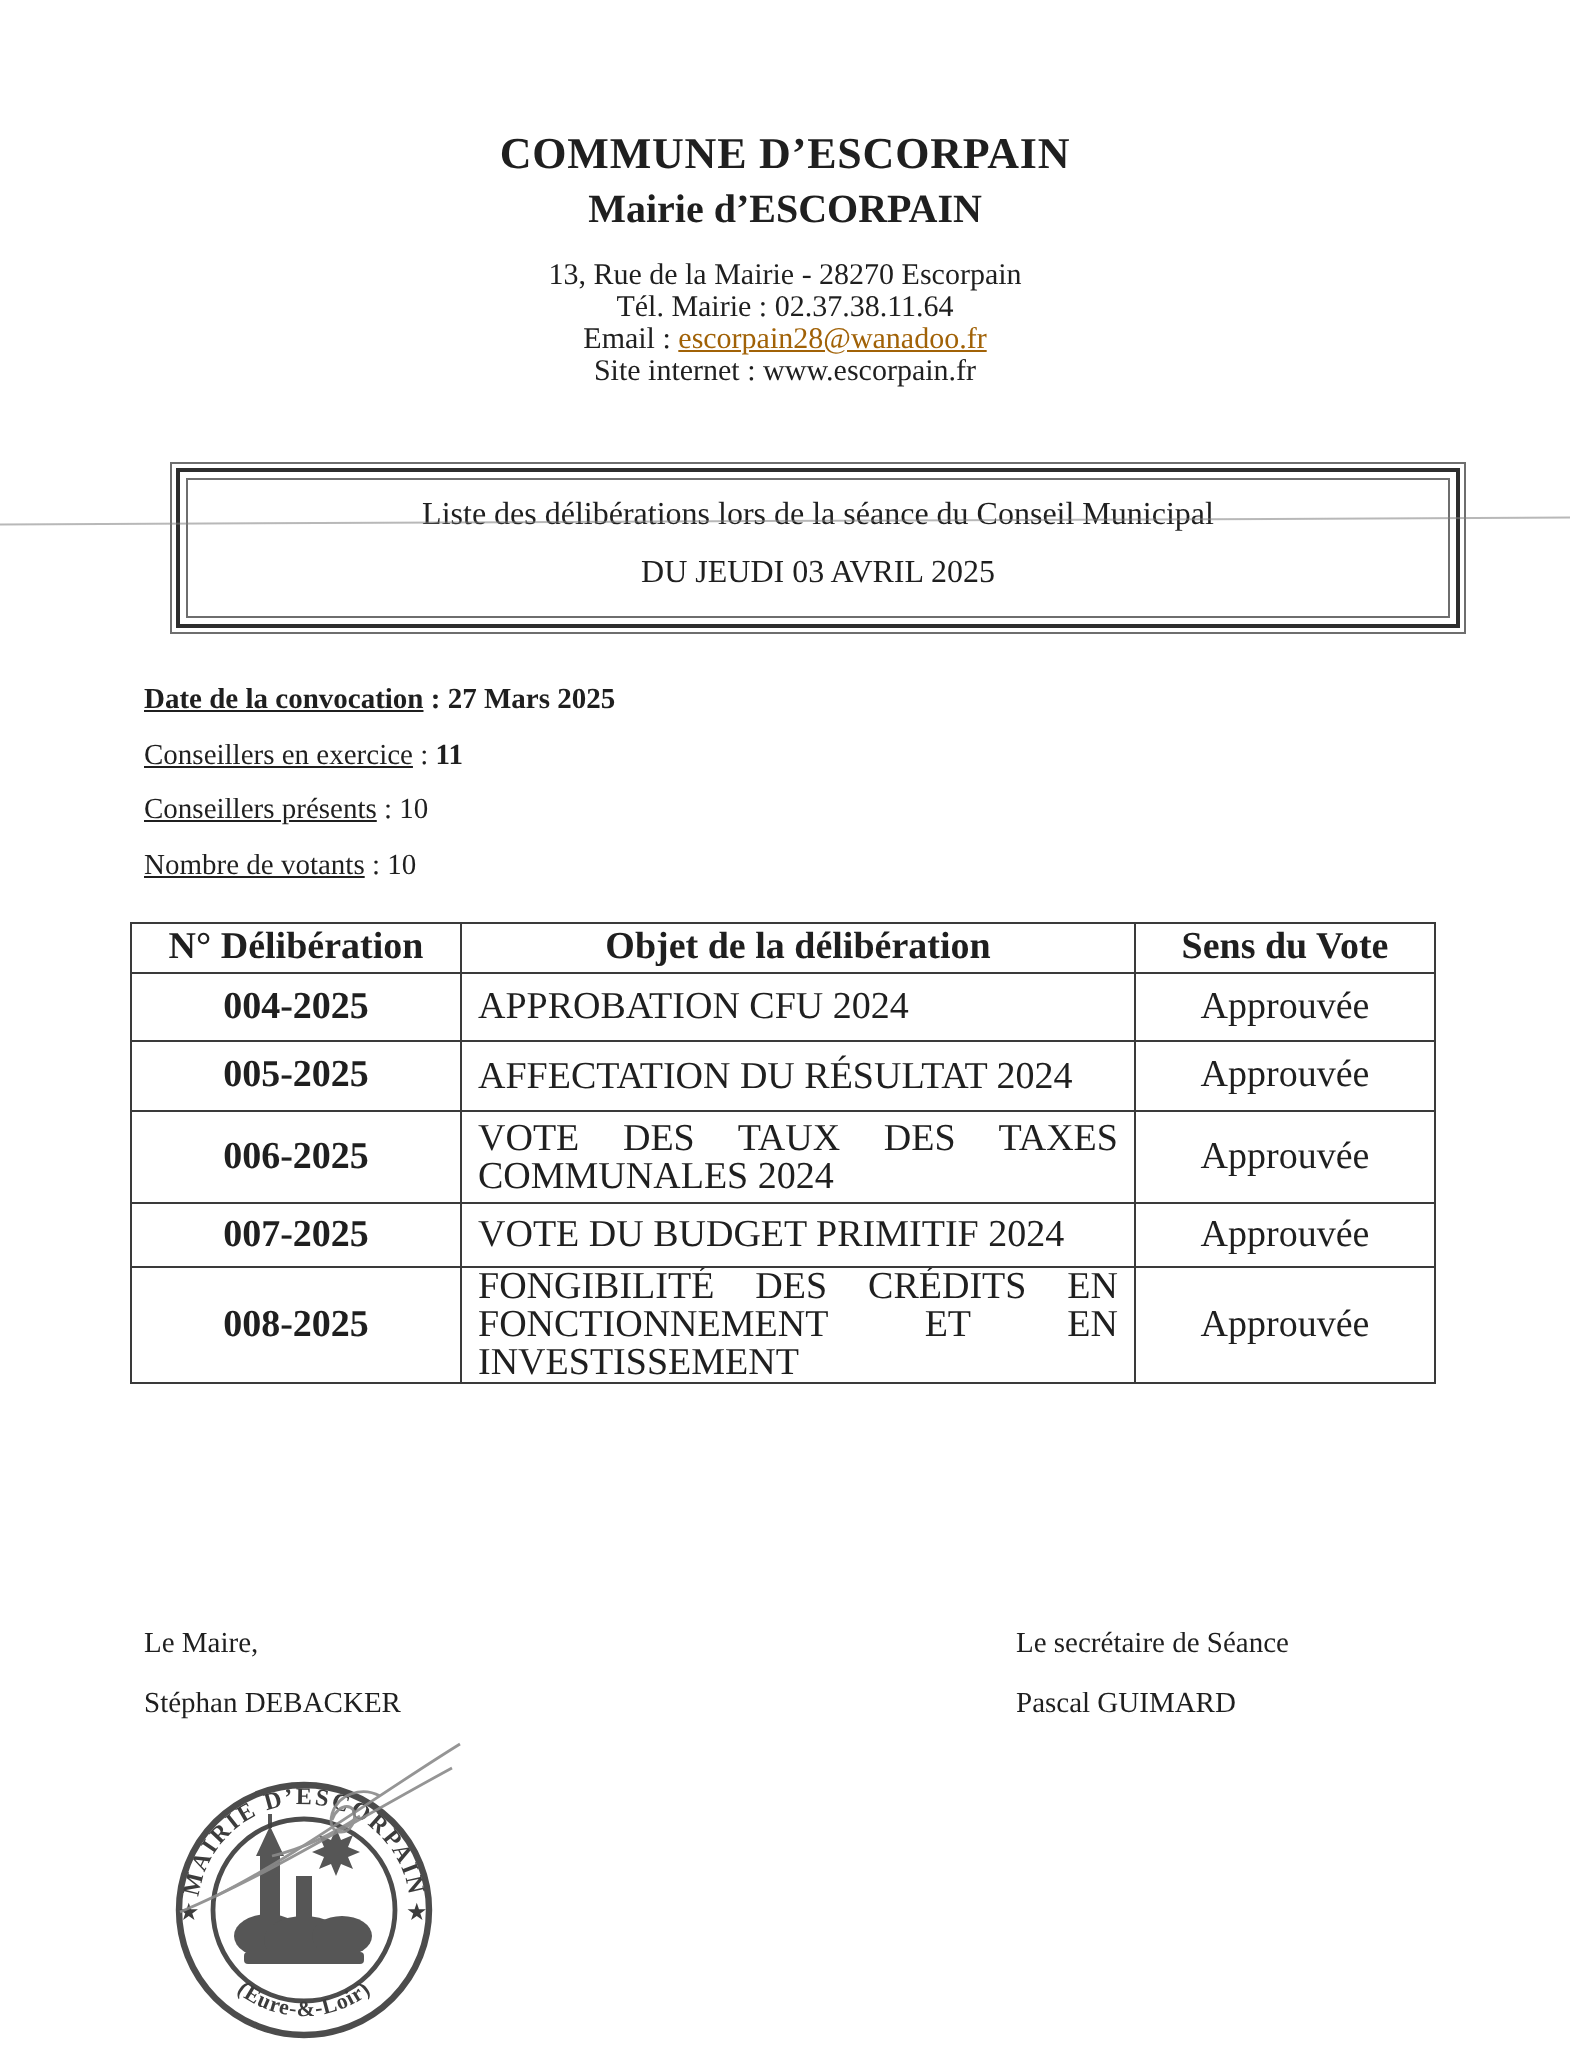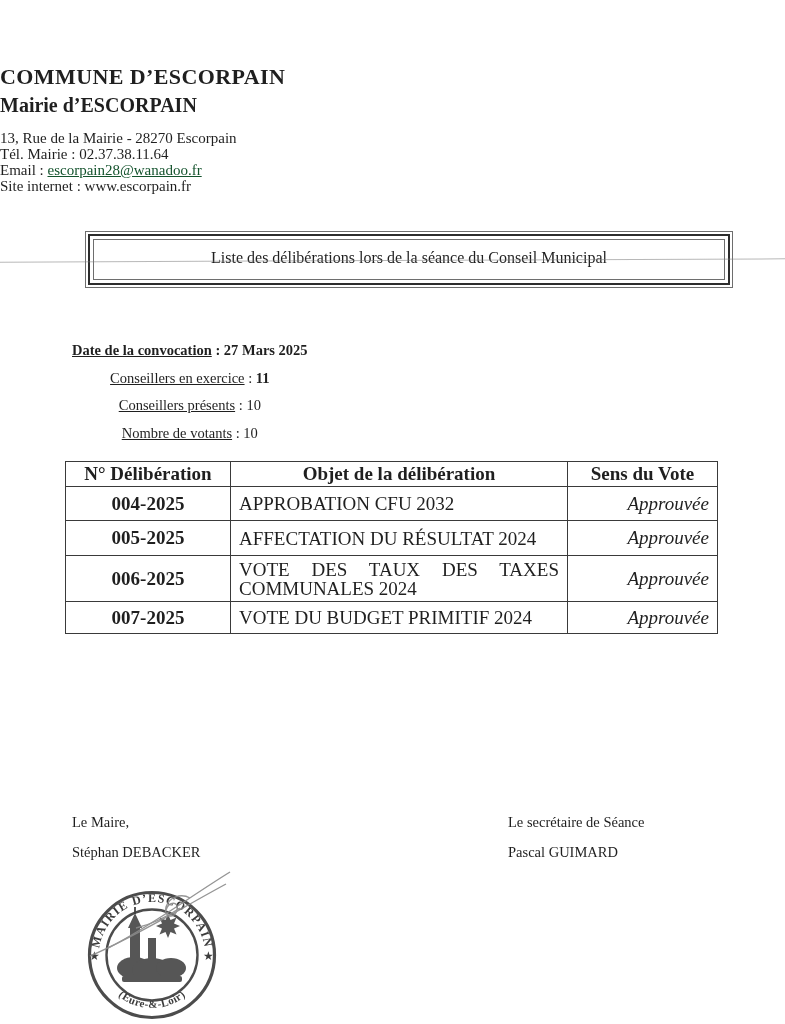--- a/index.html
+++ b/index.html
@@ -7,61 +7,61 @@
     width: 785px; height: 1024px;
     background: #ffffff;
     font-family: "Liberation Serif", serif;
     color: #1f1f1f;
     position: relative;
     overflow: hidden;
   }
   .page { position: absolute; inset: 0; }
 
   
-  .doc-header { position: absolute; top: 64px; left: 0; width: 100%; text-align: left; }
+  .doc-header { position: absolute; top: 64px; left: 0; width: 100%; text-align: center; }
   .commune-title { font-size: 22px; font-weight: bold; letter-spacing: 0.4px; line-height: 26px; }
   .mairie-title  { font-size: 20px; font-weight: bold; line-height: 24px; margin-top: 3px; }
   .contact-block { margin-top: 13px; font-size: 15px; line-height: 16px; }
-  .email-link { text-decoration: underline; color: #14532d; }
+  .email-link { text-decoration: underline; color: #a16207; }
 
   
   .title-box { position: absolute; left: 57px; top: 231px; width: 676px; box-sizing: border-box; }
   .tb-outer { border: 1px solid #6e6e6e; padding: 2px; margin-left: 28px; }
   .tb-mid   { border: 2.5px solid #2d2d2d; padding: 3px; }
   .tb-inner { border: 1px solid #6e6e6e; padding: 8px 12px 11px; text-align: center; }
   .tb-line1 { font-size: 16px; line-height: 20px; }
   .tb-line2 { font-size: 16px; line-height: 20px; margin-top: 9px; }
 
   
   .scan-line {
     position: absolute; left: -6px; top: 260px; width: 798px; height: 1.4px;
     background: #7d7d7d; opacity: 0.55; transform: rotate(-0.25deg); z-index: 6;
     pointer-events: none;
   }
 
   
   .meta { position: absolute; left: 72px; top: 342px; font-size: 14.5px; }
-  .meta-row { height: 27.5px; text-align: center; }
+  .meta-row { height: 27.5px; }
   .meta-label { text-decoration: underline; }
   .m0 .meta-label, .m0 .meta-sep, .m0 .meta-value { font-weight: bold; }
   .m1 .meta-value { font-weight: bold; }
 
   
   .delib-table {
     position: absolute; left: 65px; top: 461px; width: 652px;
     border-collapse: collapse; table-layout: fixed; font-size: 19px;
   }
   .delib-table th, .delib-table td {
     border: 1.5px solid #3a3a3a; vertical-align: middle; padding: 0 8px;
     overflow: hidden;
   }
   .delib-table th { font-weight: bold; text-align: center; height: 24px; }
   .cell-num  { text-align: center; font-weight: bold; }
   .cell-objet { text-align: justify; line-height: 19px; }
-  .cell-vote { text-align: right; font-style: italic; }
+  .cell-vote { text-align: center; }
   tr.h-36 { height: 34px; } tr.h-37 { height: 35px; }
   tr.h-47 { height: 46px; } tr.h-33 { height: 32px; } tr.h-45 { height: 44px; }
 
   
   .sig-block { position: absolute; top: 814px; font-size: 14.5px; }
   .sig-left  { left: 72px; }
   .sig-right { left: 508px; }
   .sig-name  { margin-top: 13px; }
 
   
@@ -81,20 +81,21 @@
       <div><span>Email : </span><span class="email-link">escorpain28@wanadoo.fr</span></div>
       <div><span>Site internet : </span><span>www.escorpain.fr</span></div>
     </div>
   </div>
 
   <div class="title-box">
     <div class="tb-outer">
       <div class="tb-mid">
         <div class="tb-inner">
           <div class="tb-line1">Liste des délibérations lors de la séance du Conseil Municipal</div>
+          <div class="tb-line2">DU JEUDI 03 AVRIL 2025</div>
         </div>
       </div>
     </div>
   </div>
 
   <div class="scan-line"></div>
 
   <div class="meta">
     <div class="meta-row m0"><span class="meta-label">Date de la convocation</span><span class="meta-sep"> : </span><span class="meta-value">27 Mars 2025</span></div>
     <div class="meta-row m1"><span class="meta-label">Conseillers en exercice</span><span class="meta-sep"> : </span><span class="meta-value">11</span></div>
@@ -111,36 +112,41 @@
     <thead>
       <tr>
         <th>N° Délibération</th>
         <th>Objet de la délibération</th>
         <th>Sens du Vote</th>
       </tr>
     </thead>
     <tbody>
       <tr class="h-36">
         <td class="cell-num">004-2025</td>
-        <td class="cell-objet">APPROBATION CFU 2032</td>
+        <td class="cell-objet">APPROBATION CFU 2024</td>
         <td class="cell-vote">Approuvée</td>
       </tr>
       <tr class="h-37">
         <td class="cell-num">005-2025</td>
         <td class="cell-objet">AFFECTATION DU RÉSULTAT 2024</td>
         <td class="cell-vote">Approuvée</td>
       </tr>
       <tr class="h-47">
         <td class="cell-num">006-2025</td>
         <td class="cell-objet">VOTE DES TAUX DES TAXES COMMUNALES 2024</td>
         <td class="cell-vote">Approuvée</td>
       </tr>
       <tr class="h-33">
         <td class="cell-num">007-2025</td>
         <td class="cell-objet">VOTE DU BUDGET PRIMITIF 2024</td>
+        <td class="cell-vote">Approuvée</td>
+      </tr>
+      <tr class="h-45">
+        <td class="cell-num">008-2025</td>
+        <td class="cell-objet">FONGIBILITÉ DES CRÉDITS EN FONCTIONNEMENT ET EN INVESTISSEMENT</td>
         <td class="cell-vote">Approuvée</td>
       </tr>
     </tbody>
   </table>
 
   <div class="sig-block sig-right">
     <div>Le secrétaire de Séance</div>
     <div class="sig-name">Pascal GUIMARD</div>
   </div>
   <div class="sig-block sig-left">

